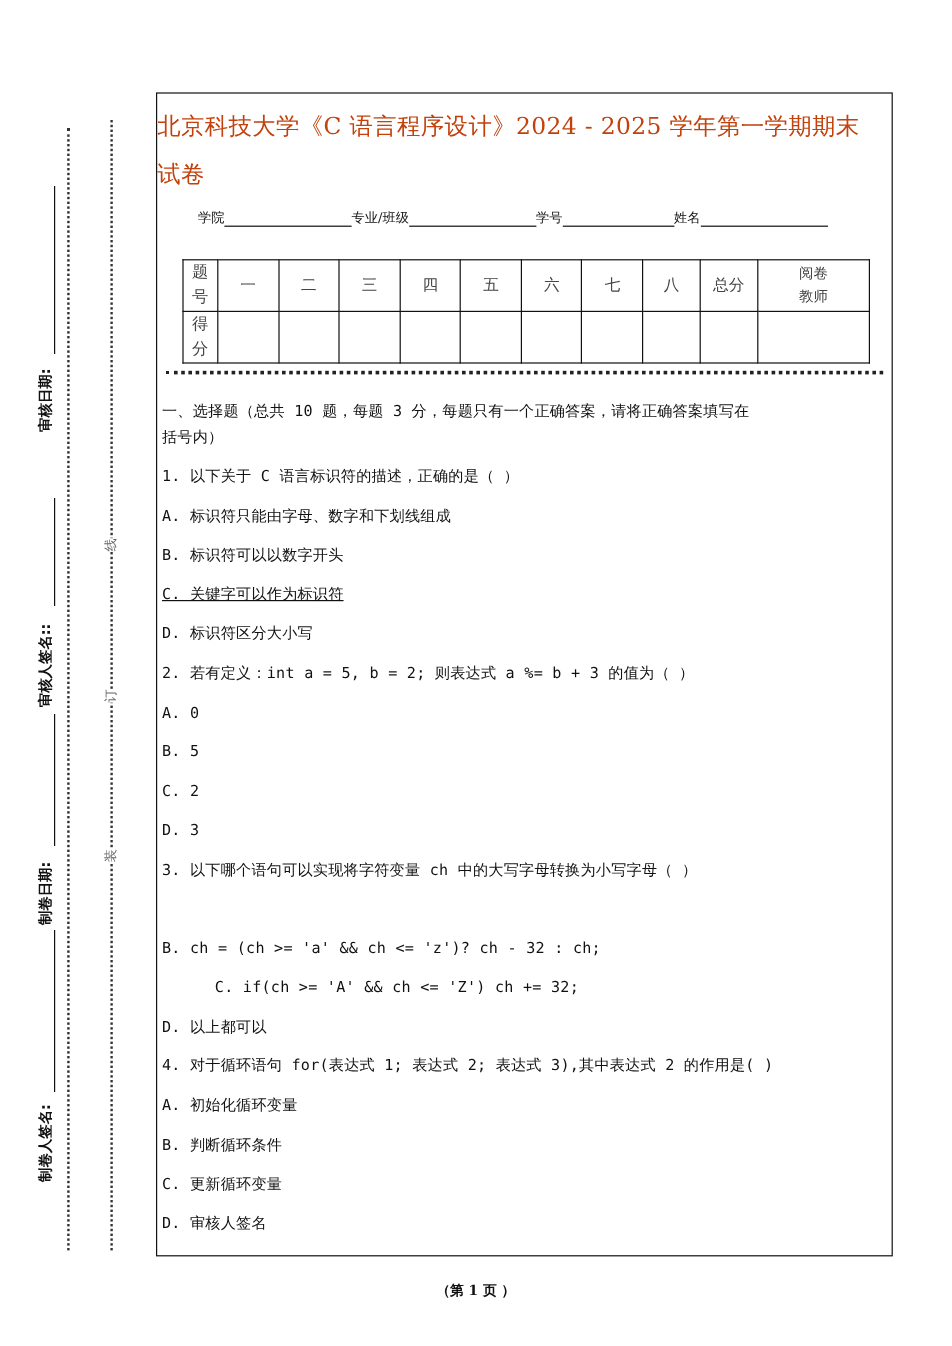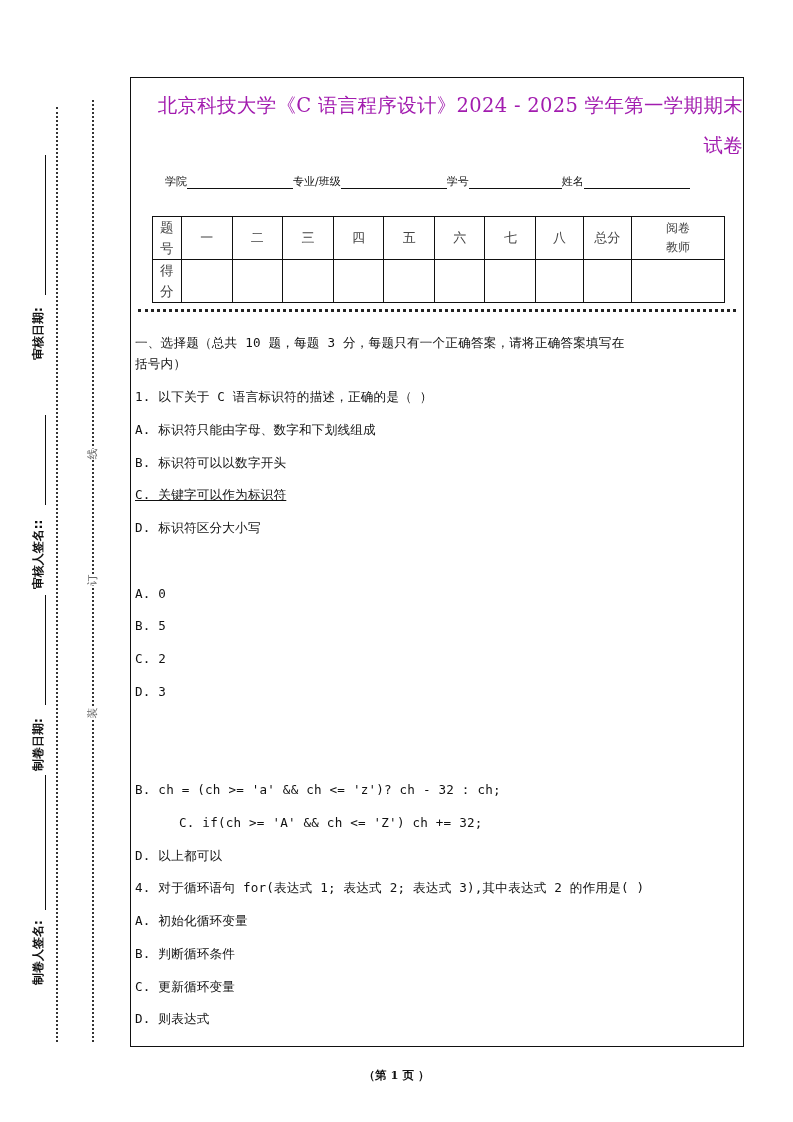--- a/index.html
+++ b/index.html
@@ -7,21 +7,21 @@
 
   
   .vline { position: absolute; width: 0; border-left: 2px dotted #333; }
   .vsolid { position: absolute; width: 0; border-left: 1px solid #111; }
   .vtext { position: absolute; transform: rotate(-90deg); transform-origin: center center; white-space: nowrap; font-family: "DejaVu Sans", sans-serif; font-weight: bold; font-size: 12px; color: #111; }
   .vmark { position: absolute; font-family: "DejaVu Serif", serif; font-size: 11px; color: #666; transform: rotate(-90deg); background: #fff; line-height: 12px; }
 
   
   .frame { position: absolute; left: 130px; top: 77px; width: 614px; height: 970px; border: 1.5px solid #111; box-sizing: border-box; }
 
-  .title { position: absolute; left: 0; width: 100%; text-align: right; font-family: "DejaVu Serif", serif; font-size: 19.5px; letter-spacing: 0.3px; color: #a21caf; }
+  .title { position: absolute; left: 0; width: 100%; text-align: left; font-family: "DejaVu Serif", serif; font-size: 19.5px; letter-spacing: 0.3px; color: #c2410c; }
   .title1 { top: 14px; }
   .title2 { top: 54px; }
 
   .info { position: absolute; top: 96px; left: 34px; font-size: 11px; font-family: "DejaVu Serif", serif; display: flex; align-items: flex-end; }
   .info .lbl { white-space: nowrap; }
   .info .blank { display: inline-block; border-bottom: 1px solid #111; height: 12px; }
 
   table.score { position: absolute; left: 21px; top: 138px; width: 573px; height: 85px; border-collapse: collapse; font-family: "DejaVu Serif", serif; font-size: 13px; color: #444; }
   table.score td { border: 1px solid #111; text-align: center; vertical-align: middle; padding: 0; }
   table.score td.rowhead { width: 28px; line-height: 21px; font-size: 13.5px; }
@@ -112,29 +112,31 @@
 
   <div class="q" style="top:257px;">一、选择题（总共 10 题，每题 3 分，每题只有一个正确答案，请将正确答案填写在</div>
   <div class="q" style="top:278px;">括号内）</div>
 
   <div class="q" style="top:311px;">1. 以下关于 C 语言标识符的描述，正确的是（  ）</div>
   <div class="q" style="top:344px;">A. 标识符只能由字母、数字和下划线组成</div>
   <div class="q" style="top:377px;">B. 标识符可以以数字开头</div>
   <div class="q" style="top:409px;text-decoration:underline;">C. 关键字可以作为标识符</div>
   <div class="q" style="top:442px;">D. 标识符区分大小写</div>
 
+  <div class="q" style="top:475px;">2. 若有定义：int a = 5, b = 2; 则表达式 a %= b + 3 的值为（  ）</div>
   <div class="q" style="top:508px;">A. 0</div>
   <div class="q" style="top:540px;">B. 5</div>
   <div class="q" style="top:573px;">C. 2</div>
   <div class="q" style="top:606px;">D. 3</div>
 
+  <div class="q" style="top:639px;">3. 以下哪个语句可以实现将字符变量 ch 中的大写字母转换为小写字母（  ）</div>
   <div class="q" style="top:704px;">B. ch = (ch &gt;= 'a' &amp;&amp; ch &lt;= 'z')? ch - 32 : ch;</div>
   <div class="q" style="top:737px;margin-left:44px;">C. if(ch &gt;= 'A' &amp;&amp; ch &lt;= 'Z') ch += 32;</div>
   <div class="q" style="top:770px;">D. 以上都可以</div>
 
   <div class="q" style="top:802px;">4. 对于循环语句 for(表达式 1; 表达式 2; 表达式 3),其中表达式 2 的作用是(  )</div>
   <div class="q" style="top:835px;">A. 初始化循环变量</div>
   <div class="q" style="top:868px;">B. 判断循环条件</div>
   <div class="q" style="top:901px;">C. 更新循环变量</div>
-  <div class="q" style="top:933px;">D. 则表达式</div>
+  <div class="q" style="top:933px;">D. 审核人签名</div>
 </div>
 
 <div class="footer">（第 1 页 ）</div>
 
 </body></html>

